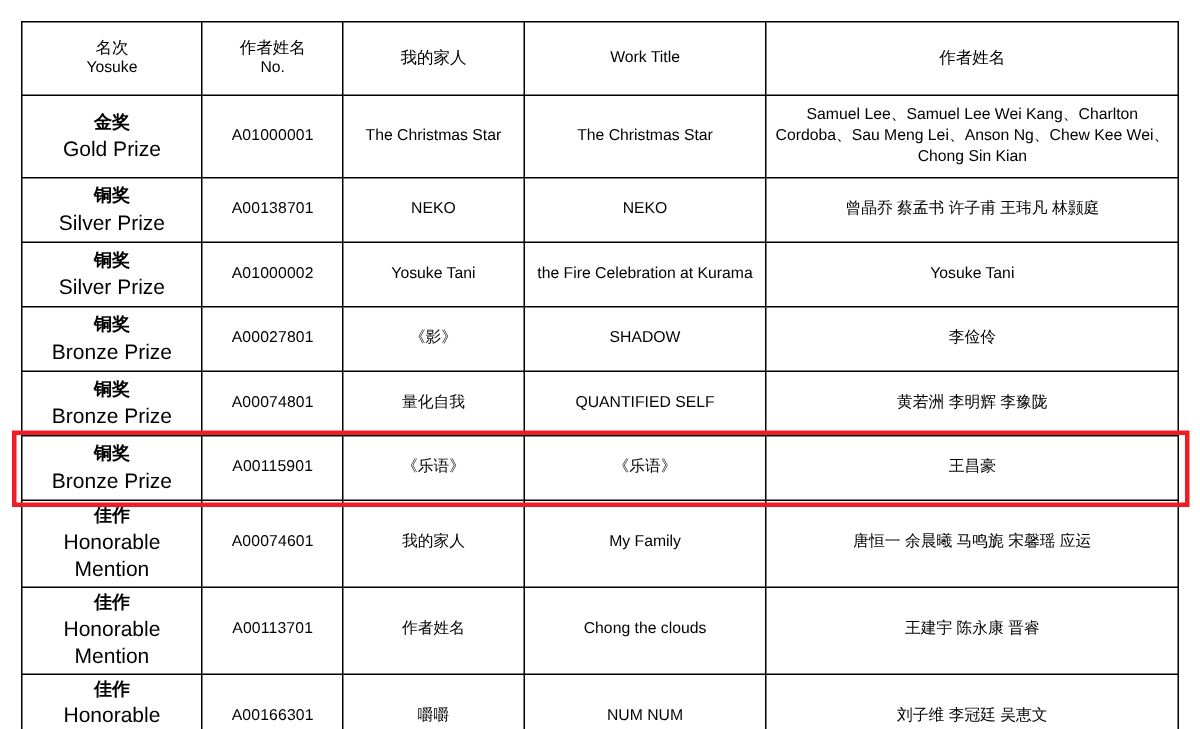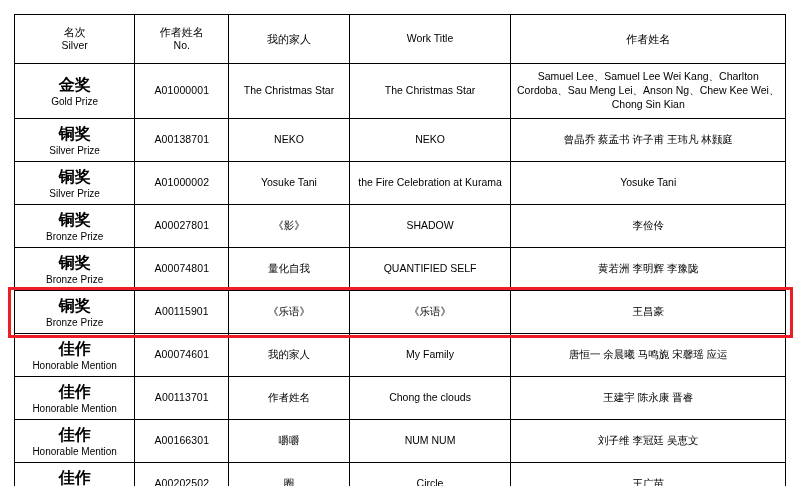--- a/index.html
+++ b/index.html
@@ -52,25 +52,25 @@
 
   tbody td {
     height: 38px;
   }
   tbody tr.tall td {
     height: 50px;
   }
   .rank-cn {
     display: block;
     font-weight: bold;
-    font-size: 16px;
+    font-size: 12px;
   }
   .rank-en {
     display: block;
-    font-size: 10px;
+    font-size: 14px;
   }
   .author-cell {
     font-size: 10.5px;
     line-height: 1.45;
     padding-left: 6px;
     padding-right: 6px;
     margin-top: 15px;
   }
   .cn-title { font-size: 11px; }
   .no-cell { font-size: 10.5px; letter-spacing: 0.1px; }
@@ -92,21 +92,21 @@
       <col class="col-rank">
       <col class="col-no">
       <col class="col-cname">
       <col class="col-ename">
       <col class="col-author">
     </colgroup>
     <thead>
       <tr>
         <td>
           <span class="hdr-line cn">名次</span>
-          <span class="hdr-line en">Silver</span>
+          <span class="hdr-line en">Yosuke</span>
         </td>
         <td>
           <span class="hdr-line cn">作者姓名</span>
           <span class="hdr-line en">No.</span>
         </td>
         <td>
           <span class="hdr-line cn">我的家人</span>
         </td>
         <td>
           <span class="hdr-line en">Work Title</span>

